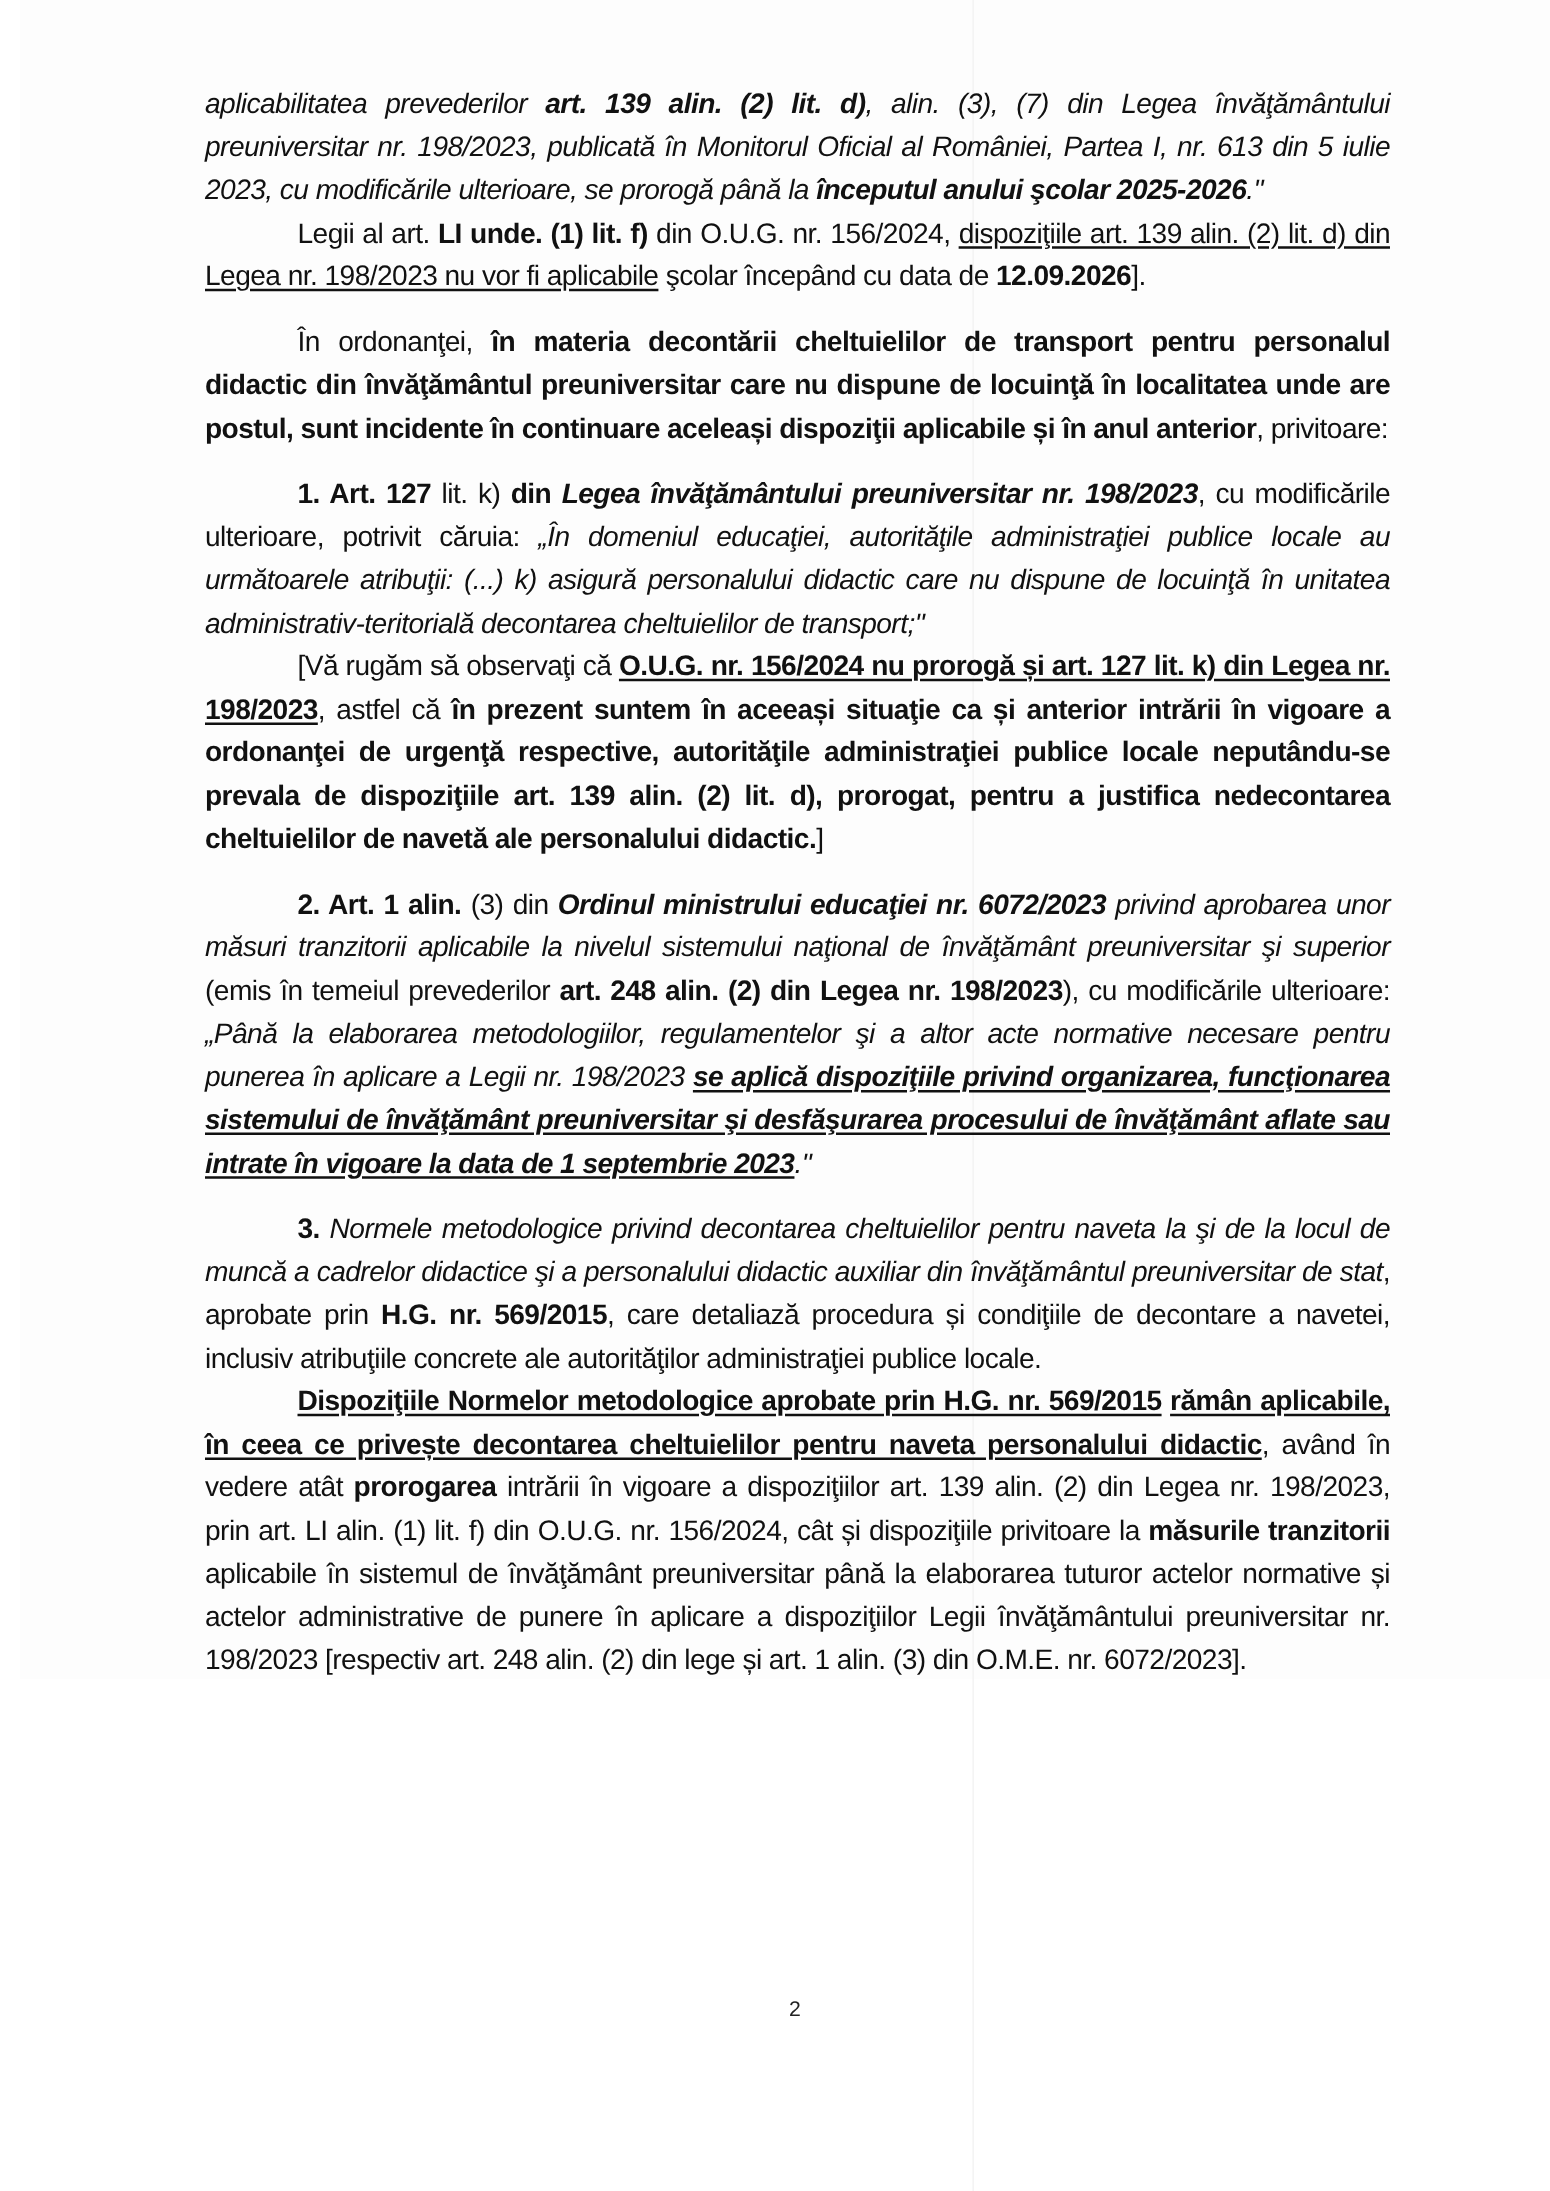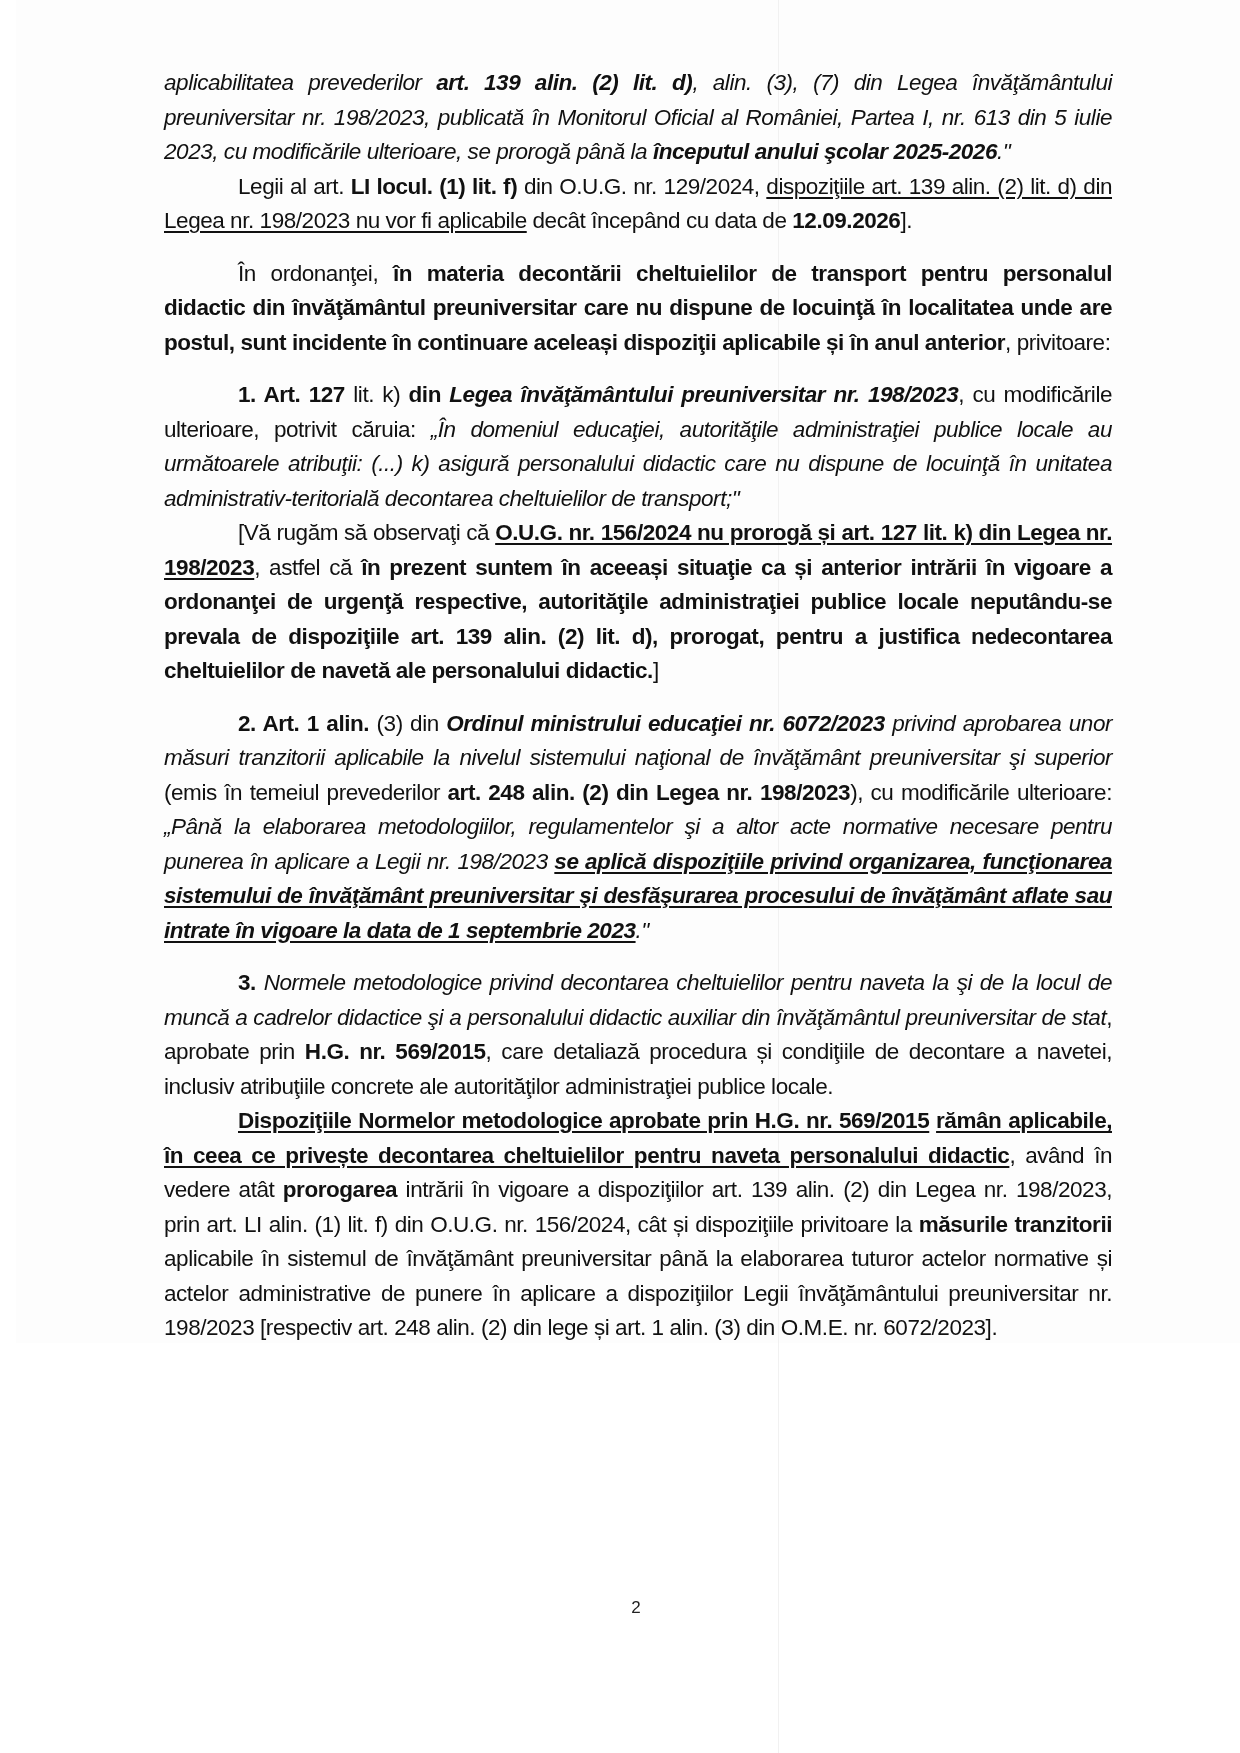--- a/index.html
+++ b/index.html
@@ -27,21 +27,21 @@
   }
   .scan-line { position: absolute; left: 762px; top: 0; width: 1px; height: 1753px; background: #f1f1f1; }
 </style>
 </head>
 <body>
 
 <div class="page">
   <div class="scan-line"></div>
   <div class="body-text">
     <p class="para"><span class="seg-i">aplicabilitatea prevederilor </span><span class="seg-b seg-i">art. 139 alin. (2) lit. d)</span><span class="seg-i">, alin. (3), (7) din Legea învăţământului preuniversitar nr. 198/2023, publicată în Monitorul Oficial al României, Partea I, nr. 613 din 5 iulie 2023, cu modificările ulterioare, se prorogă până la </span><span class="seg-b seg-i">începutul anului şcolar 2025-2026</span><span class="seg-i">."</span></p>
-    <p class="para indent"><span>Legii al art. </span><span class="seg-b">LI locul.</span><span class="seg-b"> (1) </span><span class="seg-b">lit. f)</span><span> din O.U.G. nr. 129/2024, </span><span class="seg-u">dispoziţiile art. 139 alin. (2) lit. d) din Legea nr. 198/2023 nu vor fi aplicabile</span><span> decât începând cu data de </span><span class="seg-b">12.09.2026</span><span>].</span></p>
+    <p class="para indent"><span>Legii al art. </span><span class="seg-b">LI unde.</span><span class="seg-b"> (1) </span><span class="seg-b">lit. f)</span><span> din O.U.G. nr. 156/2024, </span><span class="seg-u">dispoziţiile art. 139 alin. (2) lit. d) din Legea nr. 198/2023 nu vor fi aplicabile</span><span> şcolar începând cu data de </span><span class="seg-b">12.09.2026</span><span>].</span></p>
     <div class="gap-m"></div>
     <p class="para indent"><span>În ordonanţei, </span><span class="seg-b">în materia decontării cheltuielilor de transport pentru personalul didactic din învăţământul preuniversitar care nu dispune de locuinţă în localitatea unde are postul, sunt incidente în continuare aceleași dispoziţii aplicabile și în anul anterior</span><span>, privitoare:</span></p>
     <div class="gap-m"></div>
     <p class="para indent"><span class="seg-b">1. Art. 127 </span><span>lit. k)</span><span class="seg-b"> din </span><span class="seg-b seg-i">Legea învăţământului preuniversitar nr. 198/2023</span><span>, cu modificările ulterioare, potrivit căruia: </span><span class="seg-i">„În domeniul educaţiei, autorităţile administraţiei publice locale au următoarele atribuţii: (...) k) asigură personalului didactic care nu dispune de locuinţă în unitatea administrativ-teritorială decontarea cheltuielilor de transport;"</span></p>
     <p class="para indent"><span>[Vă rugăm să observaţi că </span><span class="seg-b seg-u">O.U.G. nr. 156/2024 nu prorogă și art. 127 lit. k) din Legea nr. 198/2023</span><span>, astfel că </span><span class="seg-b">în prezent suntem în aceeași situaţie ca și anterior intrării în vigoare a ordonanţei de urgenţă respective, autorităţile administraţiei publice locale neputându-se prevala de dispoziţiile art. 139 alin. (2) lit. d), prorogat, pentru a justifica nedecontarea cheltuielilor de navetă ale personalului didactic.</span><span>]</span></p>
     <div class="gap-m"></div>
     <p class="para indent"><span class="seg-b">2. Art.  1 alin.</span><span> (3) din </span><span class="seg-b seg-i">Ordinul ministrului educaţiei nr. 6072/2023</span><span> </span><span class="seg-i">privind aprobarea unor măsuri tranzitorii aplicabile la nivelul sistemului naţional de învăţământ preuniversitar şi superior</span><span> (emis în temeiul prevederilor </span><span class="seg-b">art. 248 alin. (2) din Legea nr. 198/2023</span><span>), cu modificările ulterioare: </span><span class="seg-i">„Până la elaborarea metodologiilor, regulamentelor şi a altor acte normative necesare pentru punerea în aplicare a Legii nr. 198/2023 </span><span class="seg-b seg-i seg-u">se aplică dispoziţiile privind organizarea, funcţionarea sistemului de învăţământ preuniversitar şi desfăşurarea procesului de învăţământ aflate sau intrate în vigoare la data de 1 septembrie 2023</span><span class="seg-i">."</span></p>
     <div class="gap-m"></div>
     <p class="para indent"><span class="seg-b">3.</span><span class="seg-i"> Normele metodologice privind decontarea cheltuielilor pentru naveta la şi de la locul de muncă a cadrelor didactice şi a personalului didactic auxiliar din învăţământul preuniversitar de stat</span><span>, aprobate prin </span><span class="seg-b">H.G. nr. 569/2015</span><span>, care detaliază procedura și condiţiile de decontare a navetei, inclusiv atribuţiile concrete ale autorităţilor administraţiei publice locale.</span></p>
     <p class="para indent"><span class="seg-b seg-u">Dispoziţiile Normelor metodologice aprobate prin H.G. nr. 569/2015</span><span> </span><span class="seg-b seg-u">rămân aplicabile, în ceea ce privește decontarea cheltuielilor pentru naveta personalului didactic</span><span>, având în vedere atât </span><span class="seg-b">prorogarea</span><span> intrării în vigoare a dispoziţiilor art. 139 alin. (2) din Legea nr. 198/2023, prin art. LI alin. (1) lit. f) din O.U.G. nr. 156/2024, cât și dispoziţiile privitoare la </span><span class="seg-b">măsurile tranzitorii</span><span> aplicabile în sistemul de învăţământ preuniversitar până la elaborarea tuturor actelor normative și actelor administrative de punere în aplicare a dispoziţiilor Legii învăţământului preuniversitar nr. 198/2023 [respectiv art. 248 alin. (2) din lege și art. 1 alin. (3) din O.M.E. nr. 6072/2023].</span></p>

